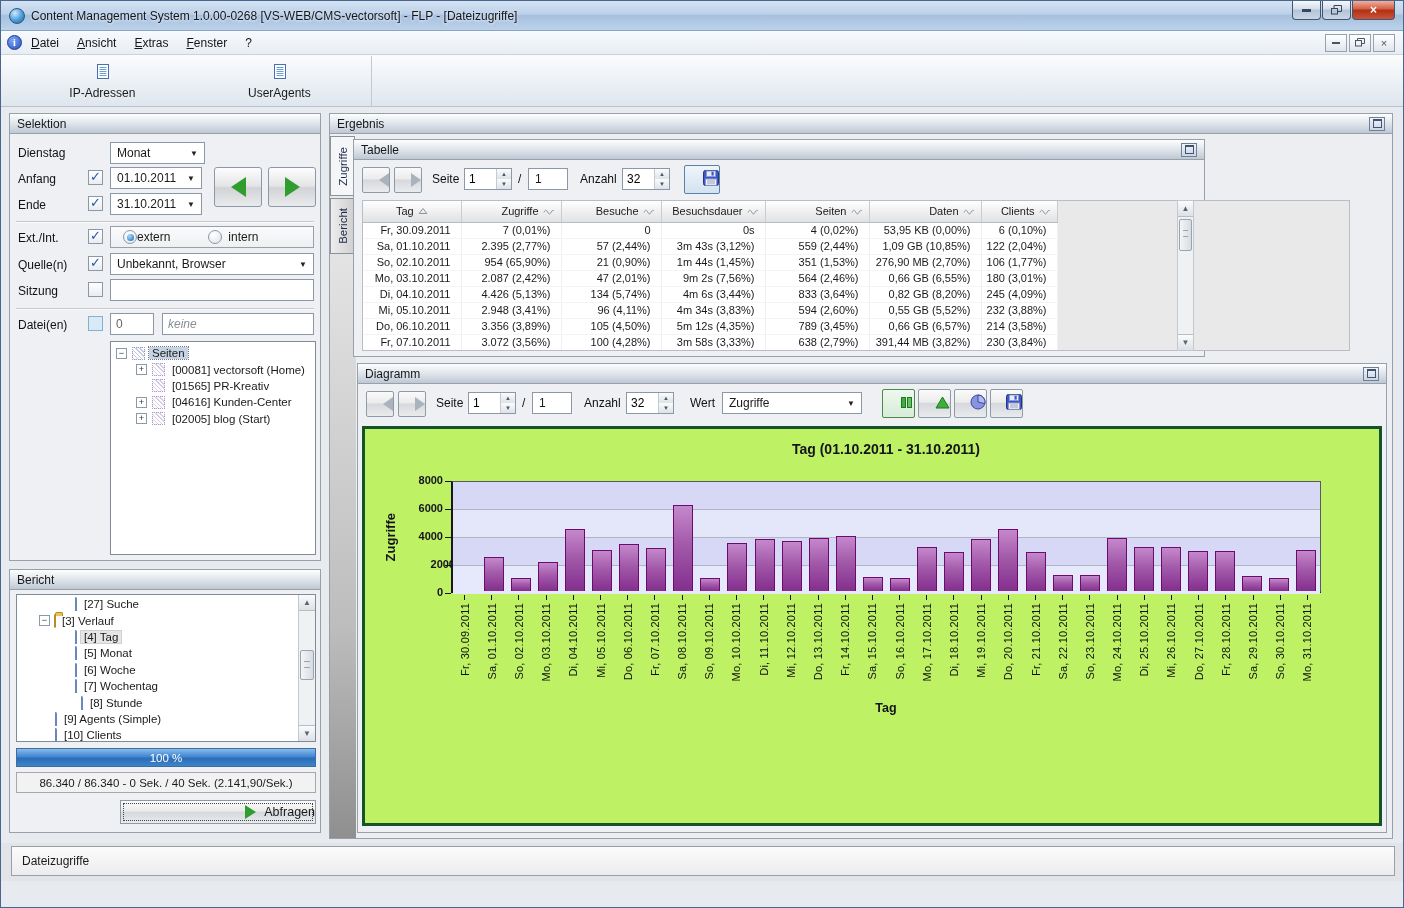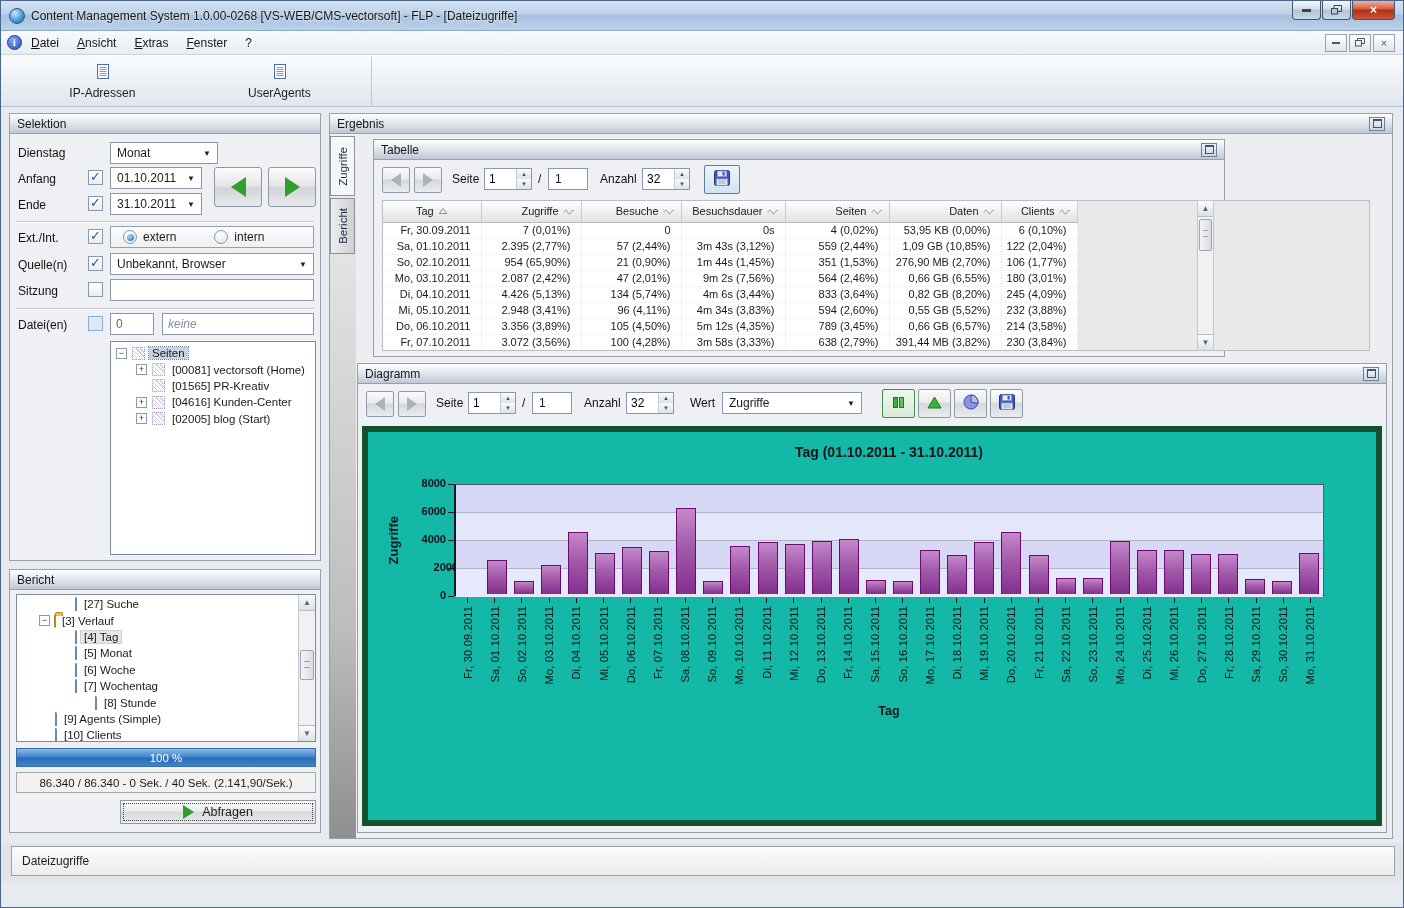--- a/index.html
+++ b/index.html
@@ -44,21 +44,21 @@
 .radio.sel::before{content:"";display:block;width:7px;height:7px;margin:2.5px;border-radius:50%;background:radial-gradient(circle at 35% 30%,#8ec8f4 20%,#1f5fae)}
 .navbig{position:absolute;width:48px;height:40px;border:1px solid #8a98a8;border-radius:3px;background:linear-gradient(#fdfdfd,#e4e4e6 48%,#d2d3d6 52%,#e9eaec);display:flex;align-items:center;justify-content:center}
 .tri-l{width:0;height:0;border-top:10px solid transparent;border-bottom:10px solid transparent;border-right:15px solid #2f9e2f}
 .tri-r{width:0;height:0;border-top:10px solid transparent;border-bottom:10px solid transparent;border-left:15px solid #2f9e2f}
 .spin{position:absolute;height:22px;border:1px solid #8a98a8;background:#fff;display:flex}
 .spin input{flex:1;min-width:0;border:none;outline:none;padding:0 4px;font:12px "Liberation Sans","DejaVu Sans",sans-serif}
 .sbcol{width:15px;border-left:1px solid #c4cad2;display:flex;flex-direction:column}
 .sbcol div{flex:1;display:flex;align-items:center;justify-content:center;font-size:6px;color:#4a5564;background:linear-gradient(#fafbfc,#dde2e8)}
 .valbox{position:absolute;height:22px;border:1px solid #8a98a8;background:#fff;display:flex;align-items:center;padding:0 6px}
 
-.btn{border:1px solid #8e9aa6;background:linear-gradient(#fafafa,#ececec 45%,#d6d9dc 50%,#e9ebed);display:flex;align-items:center;justify-content:center}
+.btn{border:1px solid #8e9aa6;background:linear-gradient(#fafafa,#ececec 45%,#d6d9dc 50%,#e9ebed);display:flex;align-items:center;justify-content:flex-end}
 .pager{position:absolute;width:28px;height:26px;border-radius:2px}
 .gtri-l{width:0;height:0;border-top:7px solid transparent;border-bottom:7px solid transparent;border-right:10px solid #aab2bb}
 .gtri-r{width:0;height:0;border-top:7px solid transparent;border-bottom:7px solid transparent;border-left:10px solid #aab2bb}
 .iconbtn{position:absolute;border-radius:2px}
 .iconbtn.pressed{border:1px solid #5a82a8;background:linear-gradient(#eef4fa,#d4e2f0)}
 .iconbtn.activegreen{border:1px solid #4a8a4a;background:linear-gradient(#eef8ee,#d8ecd8)}
 
 .treebox{position:absolute;background:#fff;border:1px solid #7f8b98;overflow:hidden;font-size:11.5px}
 .trow{display:flex;align-items:center;height:16.4px;white-space:nowrap}
 .texp{width:11px;height:11px;border:1px solid #8a9aaa;background:#fff;font-size:9px;line-height:8px;text-align:center;color:#333;margin-right:4px;flex:none}
@@ -89,21 +89,21 @@
 .vtab.active{background:#f5f6f7}
 .vtab.inactive{background:linear-gradient(90deg,#ededed,#cfcfcf)}
 
 .tablewrap{position:absolute;background:#e9e9e9;border:1px solid #b8bec6;overflow:hidden}
 table.grid{border-collapse:collapse;table-layout:fixed;width:694px;font-size:11px}
 table.grid th{height:21px;background:linear-gradient(#ffffff,#ededee 60%,#dfe1e3);border-right:1px solid #c9cdd1;border-bottom:1px solid #b6bcc2;font-weight:normal;padding:0 6px;white-space:nowrap}
 table.grid th .thin{display:flex;align-items:center;justify-content:flex-end;gap:4px}
 table.grid th.cfirst .thin{justify-content:center}
 table.grid td{height:16px;border-right:1px solid #eef0f2;border-bottom:1px solid #f3f4f6;padding:0 10px 0 2px;text-align:right;white-space:nowrap;background:#fff;overflow:hidden}
 
-.chartarea{position:absolute;background:#14b8a6;border:6px solid #14532d}
+.chartarea{position:absolute;background:#bef264;border:3px solid #14532d}
 .ctitle{position:absolute;left:86px;top:12px;width:870px;text-align:center;font-weight:bold;font-size:14px;color:#14141c}
 .ylabwrap{position:absolute;left:18px;top:52px;height:112px;display:flex;align-items:center}
 .ylabwrap span{writing-mode:vertical-rl;transform:rotate(180deg);font-weight:bold;font-size:13px;color:#14141c}
 .plot{position:absolute;left:86px;top:52px;width:870px;height:112px;border-left:2px solid #17171f;border-bottom:2px solid #17171f;border-top:1px solid #5a5a66;border-right:1px solid #5a5a66}
 .band{position:absolute;left:0;width:100%}
 .gline{position:absolute;left:0;width:100%;height:1px;background:#b2b4c4}
 .bars{position:absolute;left:0;top:0;width:100%;height:100%;display:flex;align-items:flex-end}
 .slot{flex:1;display:flex;justify-content:center;align-items:flex-end;height:100%}
 .bar{width:20px;border:1px solid #6d0a70;border-bottom:none;background:linear-gradient(#c588cc,#a35aa9 45%,#8c3a96 85%,#83308d)}
 .ytlab{position:absolute;width:78px;text-align:right;font-size:11px;font-weight:bold;color:#14141c}
@@ -205,21 +205,21 @@
         </div>
       </div>
   </div>
 
   <div class="panel" style="left:8px;top:112px;width:312px;height:448px">
     <div class="phead">
         <span>Selektion</span>
       </div>
 
     <span class="lbl" style="left:8px;top:32px">Dienstag</span>
-    <div class="field" style="left:100px;top:28px;width:108px">
+    <div class="field" style="left:100px;top:28px;width:95px">
         <span>Monat</span>
         <span class="arr">▼</span>
       </div>
 
     <span class="lbl" style="left:8px;top:58px">Anfang</span>
     <span class="cb checked" style="left:78px;top:56px"></span>
     <div class="field" style="left:100px;top:53px;width:92px">
         <span>01.10.2011</span>
         <span class="arr">▼</span>
       </div>
@@ -237,21 +237,21 @@
     <div class="navbig" style="left:258px;top:53px">
         <span class="tri-r"></span>
       </div>
 
     <div class="hr" style="top:107px"></div>
 
     <span class="lbl" style="left:8px;top:117px">Ext./Int.</span>
     <span class="cb checked" style="left:78px;top:115px"></span>
     <div class="rgroup" style="left:100px;top:112px;width:204px">
       <span class="radio sel" style="margin-left:12px"></span>
-      <span style="margin-left:6px">extern</span>
+      <span style="margin-left:0">extern</span>
       <span class="radio" style="margin-left:38px"></span>
       <span style="margin-left:6px">intern</span>
     </div>
 
     <span class="lbl" style="left:8px;top:144px">Quelle(n)</span>
     <span class="cb checked" style="left:78px;top:142px"></span>
     <div class="field" style="left:100px;top:139px;width:204px">
         <span>Unbekannt, Browser</span>
         <span class="arr">▼</span>
       </div>
@@ -325,21 +325,21 @@
           <div class="trow" style="padding-left: 42px;">
             <span class="tspace"></span>
             <span><span class="doc"></span></span>
             <span class="tlabel">[6] Woche</span>
           </div>
           <div class="trow" style="padding-left: 42px;">
             <span class="tspace"></span>
             <span><span class="doc"></span></span>
             <span class="tlabel">[7] Wochentag</span>
           </div>
-          <div class="trow" style="padding-left: 62px;">
+          <div class="trow" style="padding-left: 48px;">
             <span class="tspace"></span>
             <span><span class="doc"></span></span>
             <span class="tlabel">[8] Stunde</span>
           </div>
           <div class="trow" style="padding-left: 22px;">
             <span class="tspace"></span>
             <span><span class="doc"></span></span>
             <span class="tlabel">[9] Agents (Simple)</span>
           </div>
           <div class="trow" style="padding-left: 22px;">
@@ -370,21 +370,21 @@
       </div>
   </div>
   <div class="tabstrip"></div>
   <div class="vtab active" style="top:135px;height:60px">
       <span>Zugriffe</span>
     </div>
   <div class="vtab inactive" style="top:197px;height:56px">
       <span>Bericht</span>
     </div>
 
-  <div class="panel" style="left:372px;top:138px;width:852px;height:218px">
+  <div class="panel" style="left:352px;top:138px;width:852px;height:218px">
     <div class="phead">
         <span>Tabelle</span>
         <span class="sp"></span>
         <span class="maxbtn"></span>
       </div>
 
     <div class="btn pager" style="left:8px;top:27px">
         <span class="gtri-l"></span>
       </div>
     <div class="btn pager" style="left:40px;top:27px">

